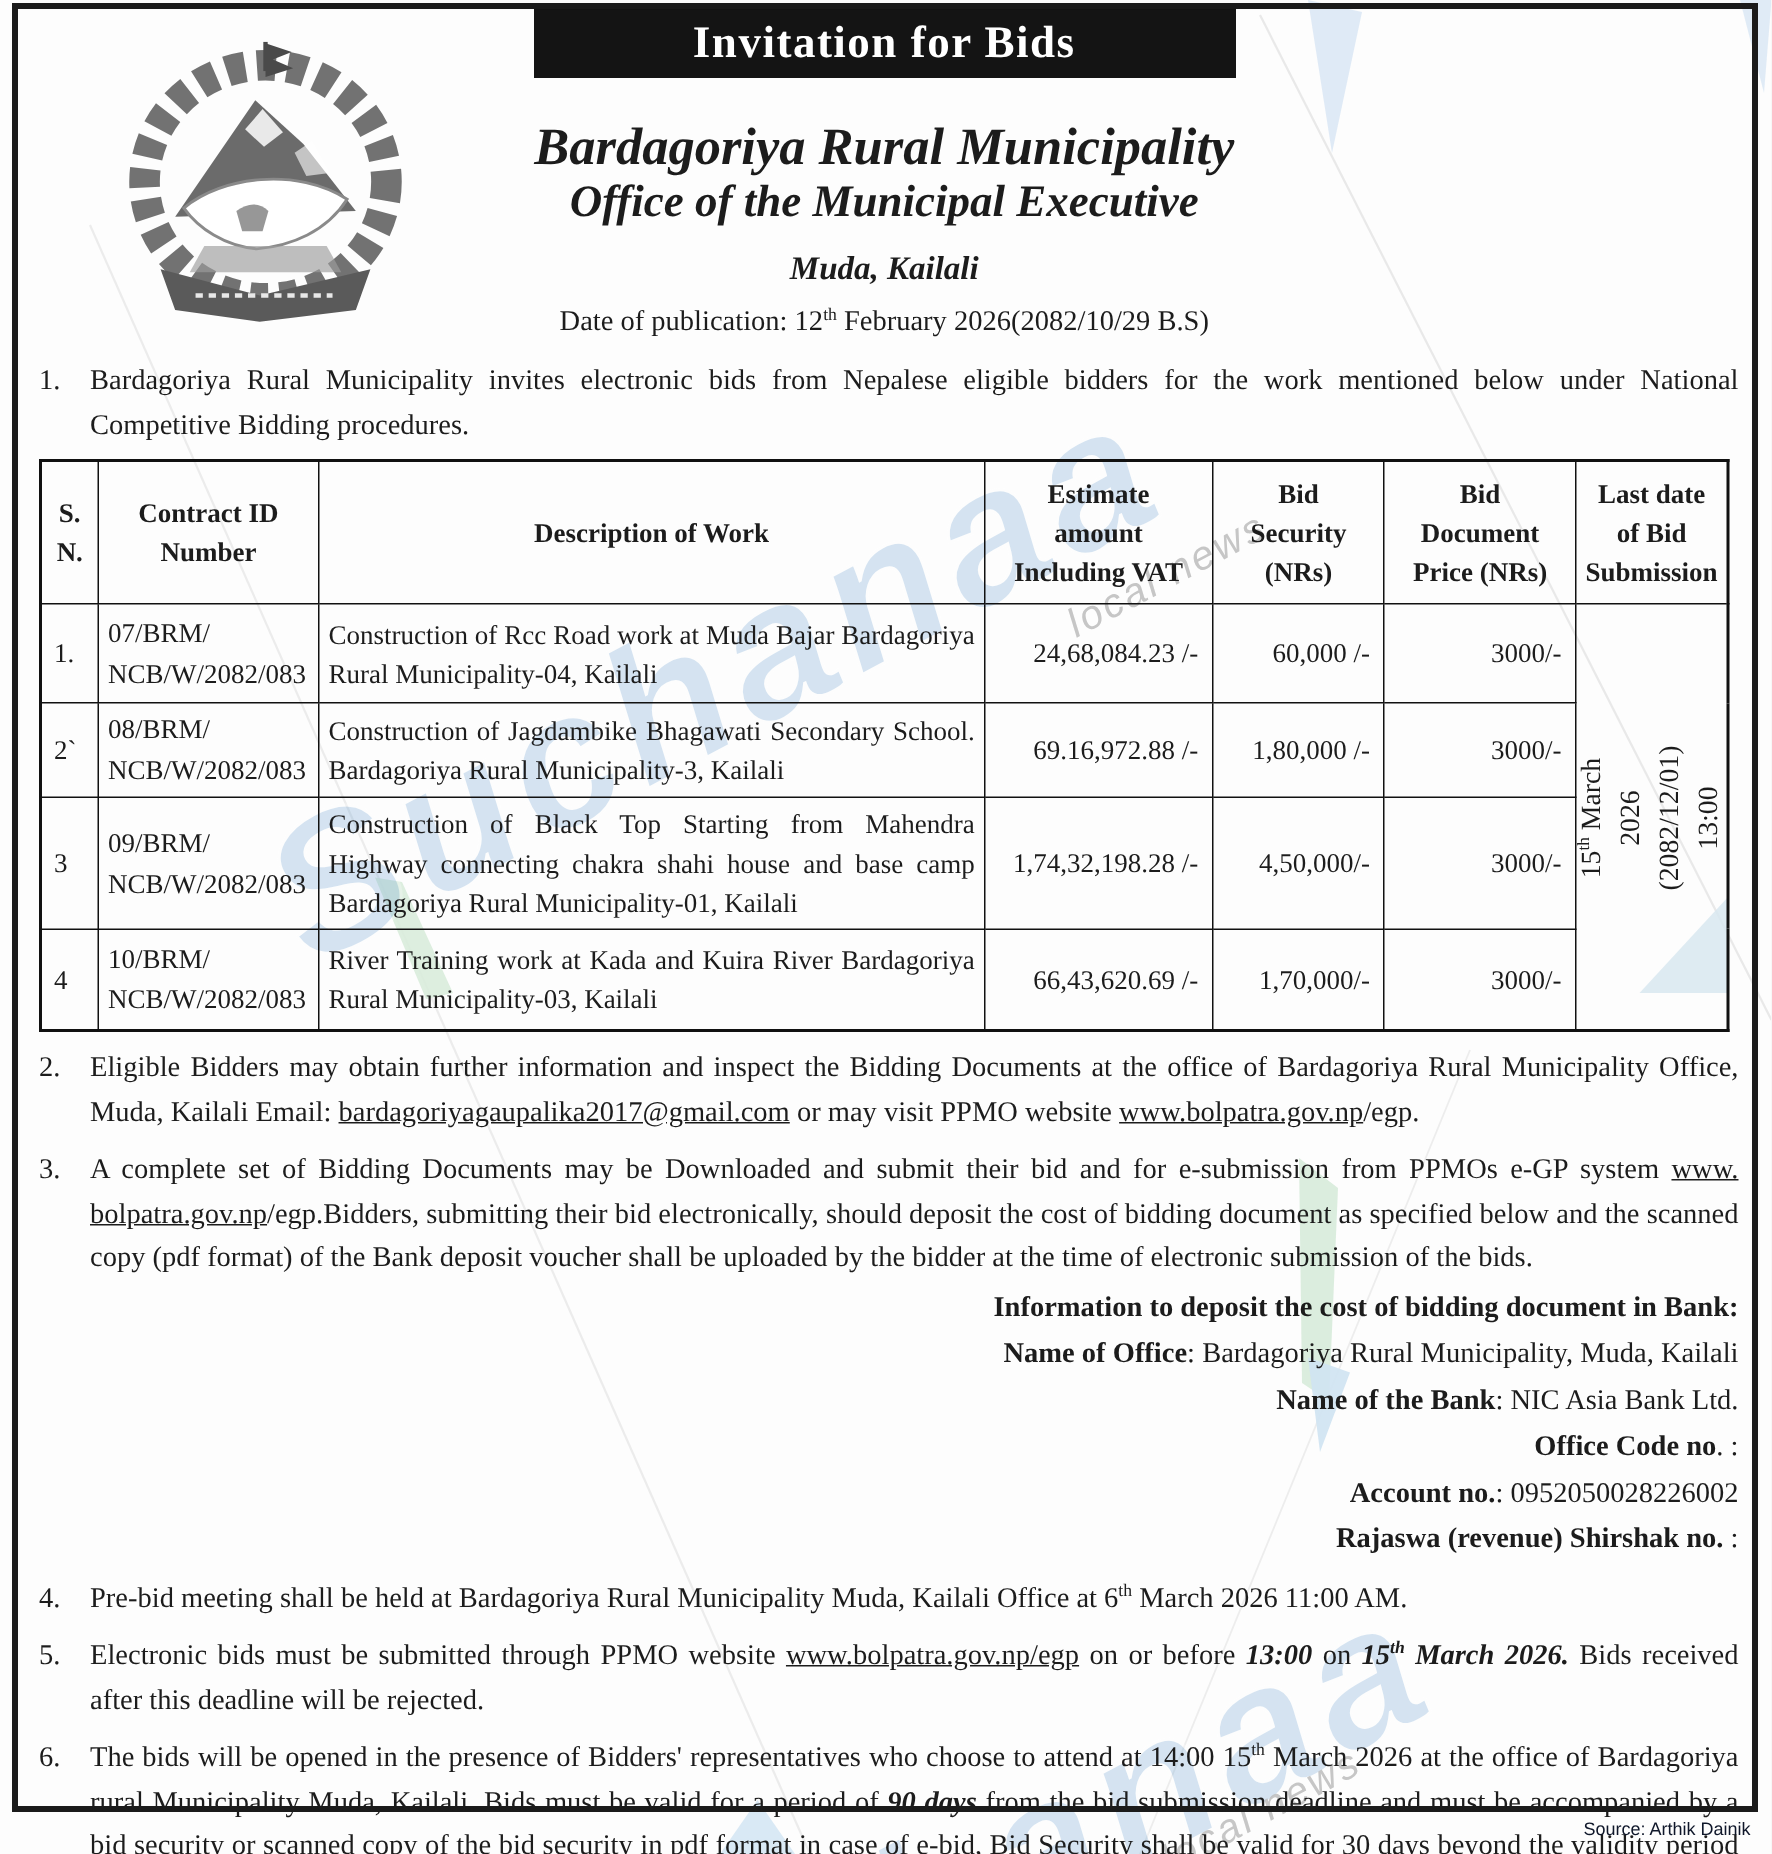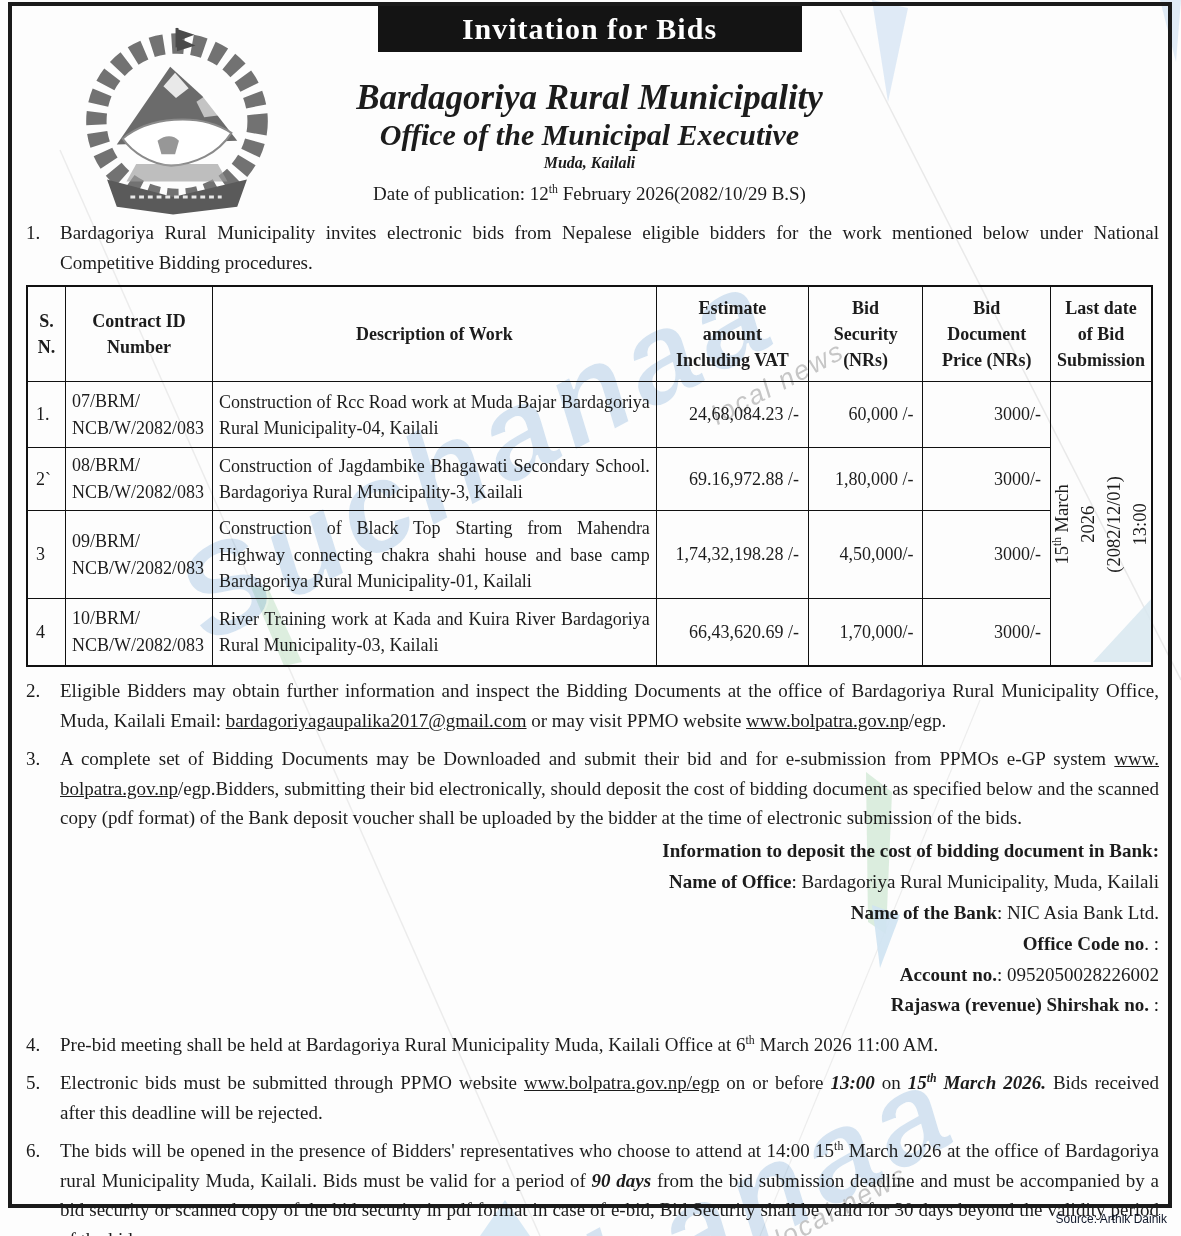--- a/index.html
+++ b/index.html
@@ -23,28 +23,28 @@
     transform:rotate(-28deg); white-space:nowrap; letter-spacing:2px;
   }
   
   #doc-frame {
     position:absolute; left:8px; top:2px; width:1164px; height:1206px;
     border:4px solid #1b1b1b; background:transparent; z-index:2;
   }
   #content { position:relative; z-index:3; padding:0 22px 0 20px; }
   
   .banner {
-    width:424px; height:46px; margin:6px auto 0 auto; background:#141414;
+    width:468px; height:46px; margin:6px auto 0 auto; background:#141414;
     display:flex; align-items:center; justify-content:center;
   }
   .banner-text { color:#ffffff; font-size:30px; font-weight:bold; letter-spacing:1px; }
   #logo { position:absolute; left:78px; top:26px; width:198px; height:204px; }
   .org-title  { text-align:center; font-size:35px; font-weight:bold; font-style:italic; margin-top:26px; }
   .office-title { text-align:center; font-size:30px; font-weight:bold; font-style:italic; }
-  .location { text-align:center; font-size:16px; font-weight:bold; font-style:italic; margin-top:2px; }
+  .location { text-align:center; font-size:22px; font-weight:bold; font-style:italic; margin-top:14px; }
   .pubdate { text-align:center; font-size:19px; margin-top:11px; }
   sup { font-size:0.62em; }
   
   .item { display:flex; margin-top:9px; font-size:19px; line-height:1.55; }
   .item .no { width:40px; flex:0 0 40px; padding-left:6px; }
   .item .body { flex:1; text-align:justify; }
   .u { text-decoration:underline; }
   .bi { font-weight:bold; font-style:italic; }
   
   table { border-collapse:collapse; width:1127px; margin:8px auto 0 auto; table-layout:fixed;

